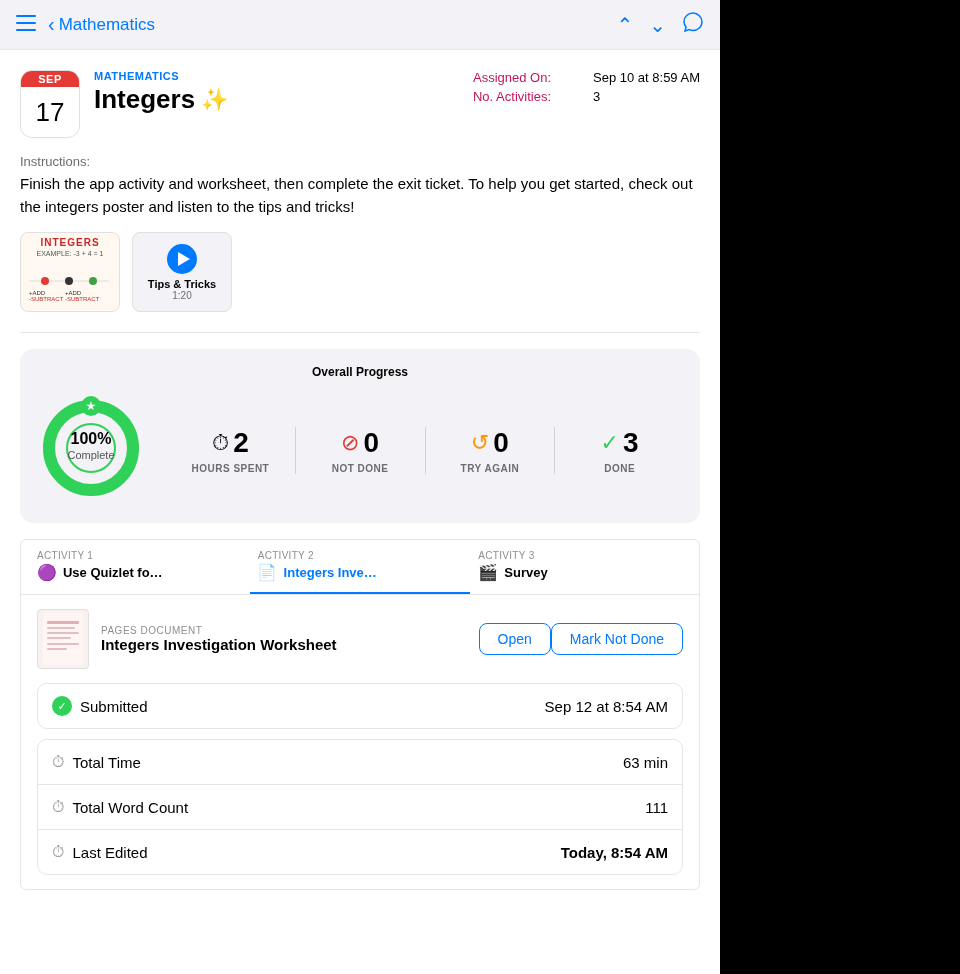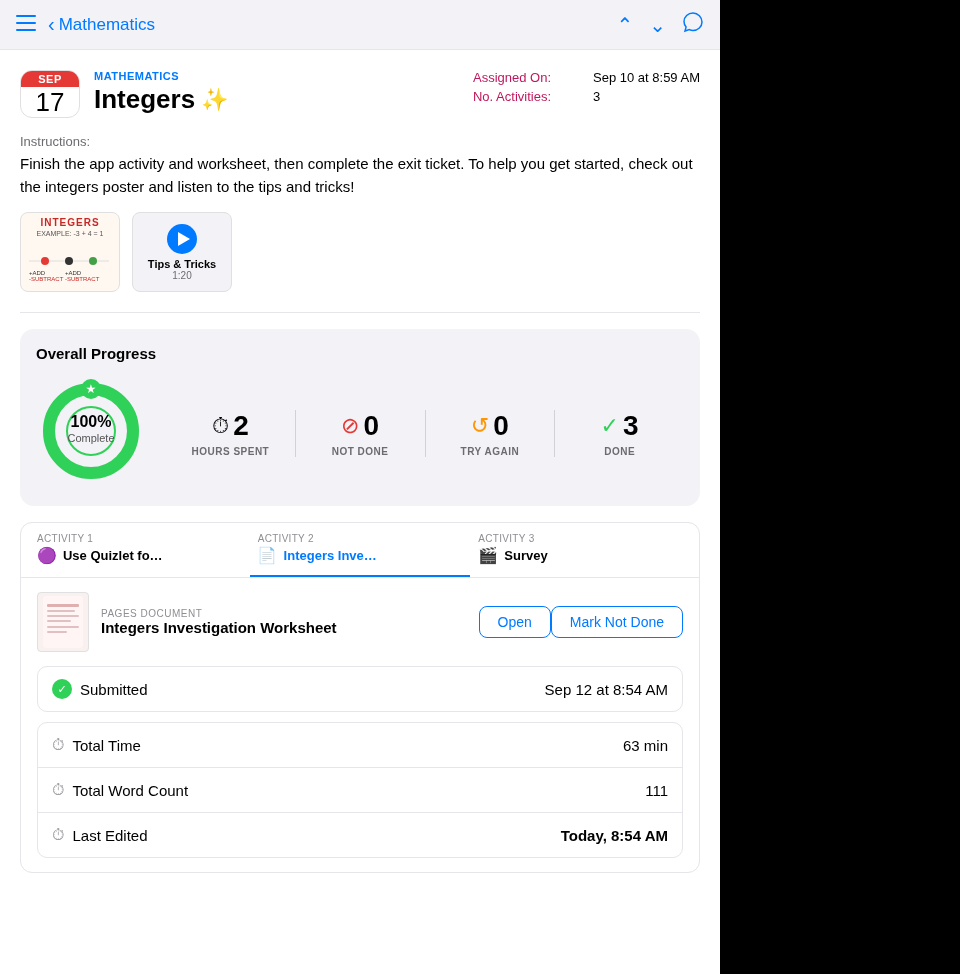--- a/index.html
+++ b/index.html
@@ -72,21 +72,21 @@
     }
 
     
     .assignment-header {
       display: flex;
       align-items: flex-start;
       margin-bottom: 16px;
     }
     .calendar-icon {
       width: 60px;
-      height: 48px;
+      height: 68px;
       border-radius: 12px;
       border: 1px solid #e0e0e0;
       overflow: hidden;
       flex-shrink: 0;
       margin-right: 14px;
       display: flex;
       flex-direction: column;
       background: #fff;
     }
     .calendar-top {
@@ -240,24 +240,25 @@
     }
 
     
     .progress-section {
       background: #f2f2f7;
       border-radius: 14px;
       padding: 16px;
       margin-bottom: 16px;
     }
     .progress-title {
-      font-size: 15px;
+      font-size: 12px;
       font-weight: 700;
       color: #000;
       margin-bottom: 14px;
+      text-align: center;
     }
     .progress-stats {
       display: flex;
       align-items: center;
       gap: 0;
     }
     .donut-container {
       flex-shrink: 0;
       margin-right: 20px;
     }
@@ -300,21 +301,21 @@
       font-weight: 700;
       color: #6c6c70;
       text-transform: uppercase;
       letter-spacing: 0.5px;
       text-align: center;
     }
 
     
     .activities-section {
       background: #fff;
-      border-radius: 12px;
+      border-radius: 6px;
       border: 1px solid #e5e5ea;
       margin-bottom: 0;
       overflow: hidden;
     }
     .activities-tabs {
       display: flex;
       border-bottom: 1px solid #e5e5ea;
       padding: 0 8px;
     }
     .activity-tab {

